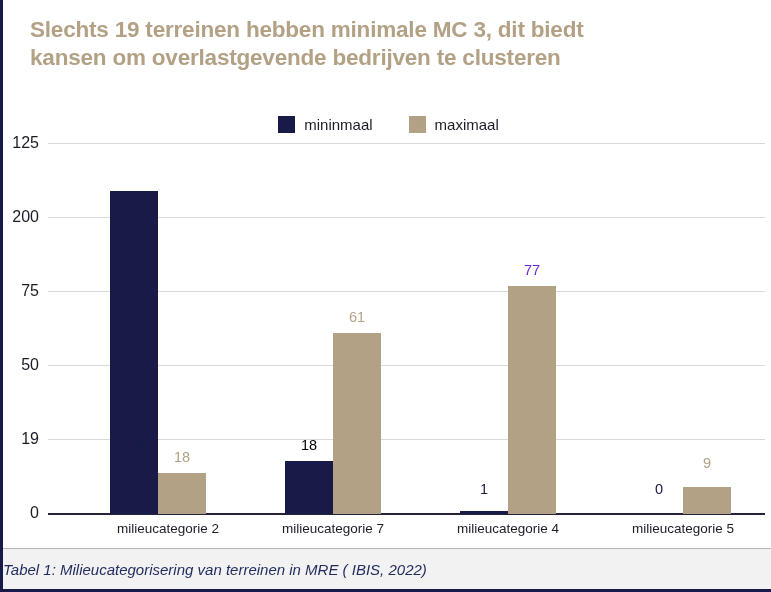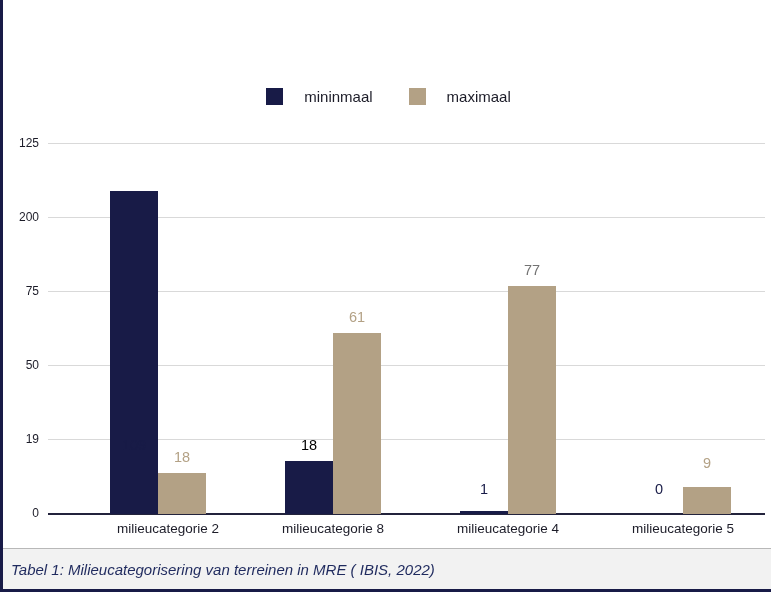--- a/index.html
+++ b/index.html
@@ -43,21 +43,22 @@
     left: 0;
     width: 771px;
     display: flex;
     justify-content: center;
     align-items: center;
     gap: 36px;
   }
   .legend-item {
     display: flex;
     align-items: flex-start;
-    gap: 21px;
+    gap: 9px;
+    margin-top: 28px;
   }
   .legend-swatch {
     width: 17px;
     height: 17px;
     display: block;
   }
   .legend-label {
     font-size: 15px;
     color: #1c1c28;
   }
@@ -83,21 +84,21 @@
     top: 370px;
     width: 717px;
     height: 2px;
     background: #23233c;
   }
   .ytick {
     position: absolute;
     right: 100%;
     margin-right: 9px;
     transform: translateY(-50%);
-    font-size: 12px;
+    font-size: 16px;
     color: #1c1c28;
     white-space: nowrap;
   }
   .bar {
     position: absolute;
     bottom: 0;
   }
   .bar-label {
     position: absolute;
     transform: translateX(-50%);
@@ -122,31 +123,35 @@
     width: 771px;
     height: 44px;
     background: #f2f2f2;
     border-top: 1px solid #b8b8b8;
     border-bottom: 3px solid #181b47;
     box-sizing: border-box;
     display: flex;
     align-items: center;
   }
   .caption-text {
-    padding-left: 8px;
+    padding-left: 0;
     font-size: 15px;
     font-style: italic;
     color: #1f2a5e;
   }
 </style>
 </head>
 <body>
 
 <div id="figure">
 
+  <div id="title-block">
+    <div class="chart-title">Slechts 19 terreinen hebben minimale MC 3, dit biedt
+kansen om overlastgevende bedrijven te clusteren</div>
+  </div>
 
   <div id="legend">
     <div class="legend-item">
       <span class="legend-swatch" style="background:#181b47"></span>
       <span class="legend-label">mininmaal</span>
     </div>
     <div class="legend-item">
       <span class="legend-swatch" style="background:#b3a185"></span>
       <span class="legend-label">maximaal</span>
     </div>
@@ -177,29 +182,29 @@
     <div class="bar" style="left:237px;width:48px;height:53px;background:#181b47"></div>
     <div class="bar-label" style="left:261px;top:294px;color:#000000">18</div>
 
     <div class="bar" style="left:285px;width:48px;height:181px;background:#b3a185"></div>
     <div class="bar-label" style="left:309px;top:166px;color:#b3a185">61</div>
 
     <div class="bar" style="left:412px;width:48px;height:3px;background:#181b47"></div>
     <div class="bar-label" style="left:436px;top:338px;color:#181b47">1</div>
 
     <div class="bar" style="left:460px;width:48px;height:228px;background:#b3a185"></div>
-    <div class="bar-label" style="left:484px;top:119px;color:#737373">77</div>
+    <div class="bar-label" style="left:484px;top:119px;color:#6d28d9">77</div>
 
     <div class="bar-label" style="left:611px;top:338px;color:#181b47">0</div>
 
     <div class="bar" style="left:635px;width:48px;height:27px;background:#b3a185"></div>
     <div class="bar-label" style="left:659px;top:312px;color:#b3a185">9</div>
 
     <div class="xtick" style="left:120px">milieucategorie 2</div>
-    <div class="xtick" style="left:285px">milieucategorie 8</div>
+    <div class="xtick" style="left:285px">milieucategorie 7</div>
     <div class="xtick" style="left:460px">milieucategorie 4</div>
     <div class="xtick" style="left:635px">milieucategorie 5</div>
 
   </div>
 
   <div id="caption-bar">
     <span class="caption-text">Tabel 1: Milieucategorisering van terreinen in MRE ( IBIS, 2022)</span>
   </div>
 
 </div>

